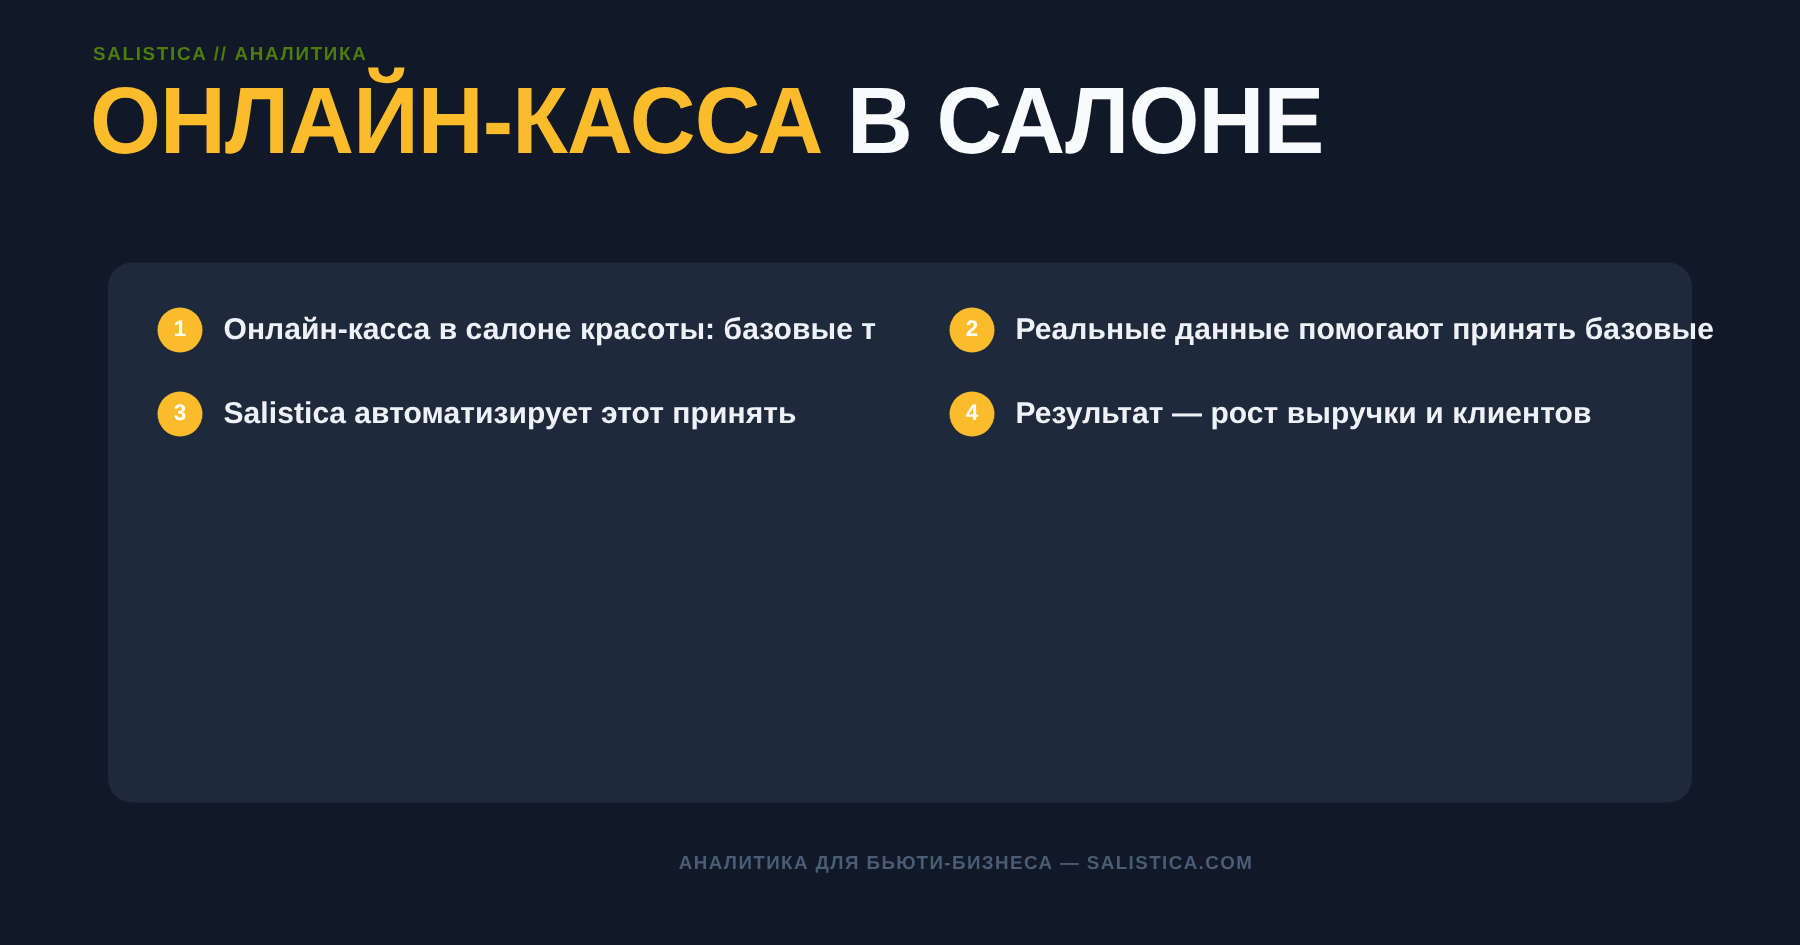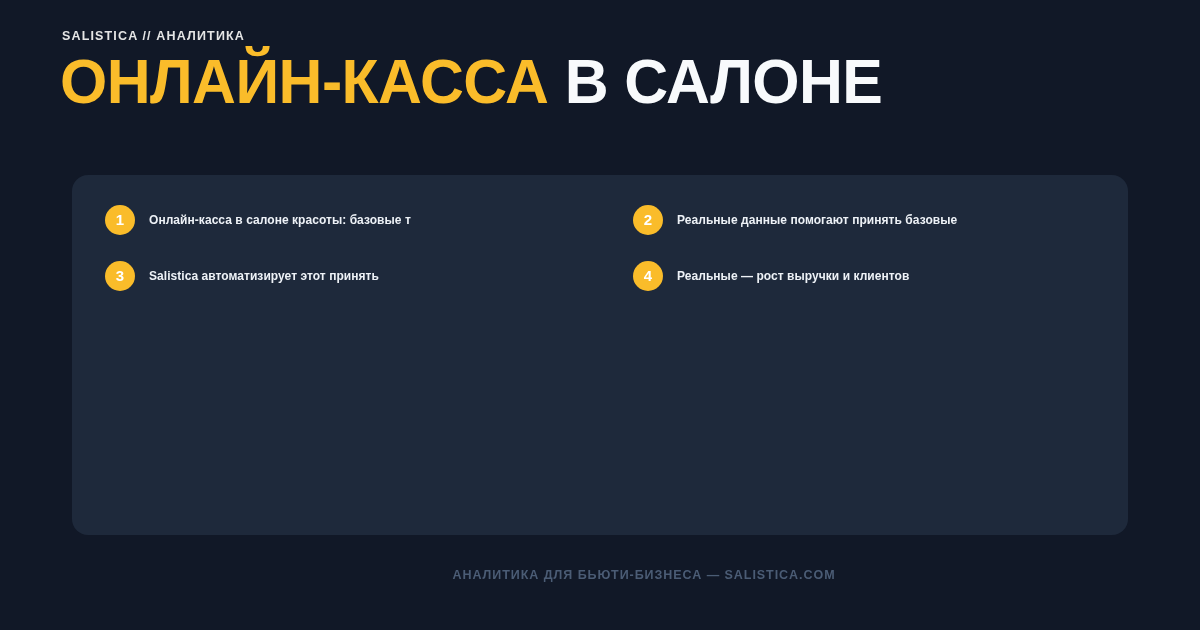--- a/index.html
+++ b/index.html
@@ -28,21 +28,21 @@
   .header {
     position: absolute;
     left: 60px;
     top: 30px;
     width: 1080px;
   }
   .kicker {
     font-size: 12.5px;
     font-weight: 700;
     letter-spacing: 1.15px;
-    color: #e5e5e5;
+    color: #4d7c0f;
     text-transform: uppercase;
     line-height: 1;
     margin: 0 0 6px 2px;
     white-space: nowrap;
   }
   .title {
     margin: 0;
     font-size: 63px;
     font-weight: 700;
     line-height: 1.02;
@@ -94,21 +94,21 @@
     height: 30px;
     border-radius: 50%;
     background: #fabc2a;
     color: #ffffff;
     font-size: 15px;
     font-weight: 700;
     line-height: 30px;
     text-align: center;
   }
   .point-text {
-    font-size: 12px;
+    font-size: 20px;
     font-weight: 700;
     line-height: 1.25;
     color: #eef2f7;
     letter-spacing: 0.05px;
     white-space: nowrap;
     overflow: hidden;
   }
 
   
   .footer {
@@ -151,21 +151,21 @@
         <div class="point-text">Реальные данные помогают принять базовые</div>
       </div>
 
       <div class="point">
         <div class="badge">3</div>
         <div class="point-text">Salistica автоматизирует этот принять</div>
       </div>
 
       <div class="point">
         <div class="badge">4</div>
-        <div class="point-text">Реальные — рост выручки и клиентов</div>
+        <div class="point-text">Результат — рост выручки и клиентов</div>
       </div>
 
     </div>
   </div>
 
   <div class="footer">АНАЛИТИКА ДЛЯ БЬЮТИ-БИЗНЕСА — SALISTICA.COM</div>
 
 </div>
 
 </body></html>

